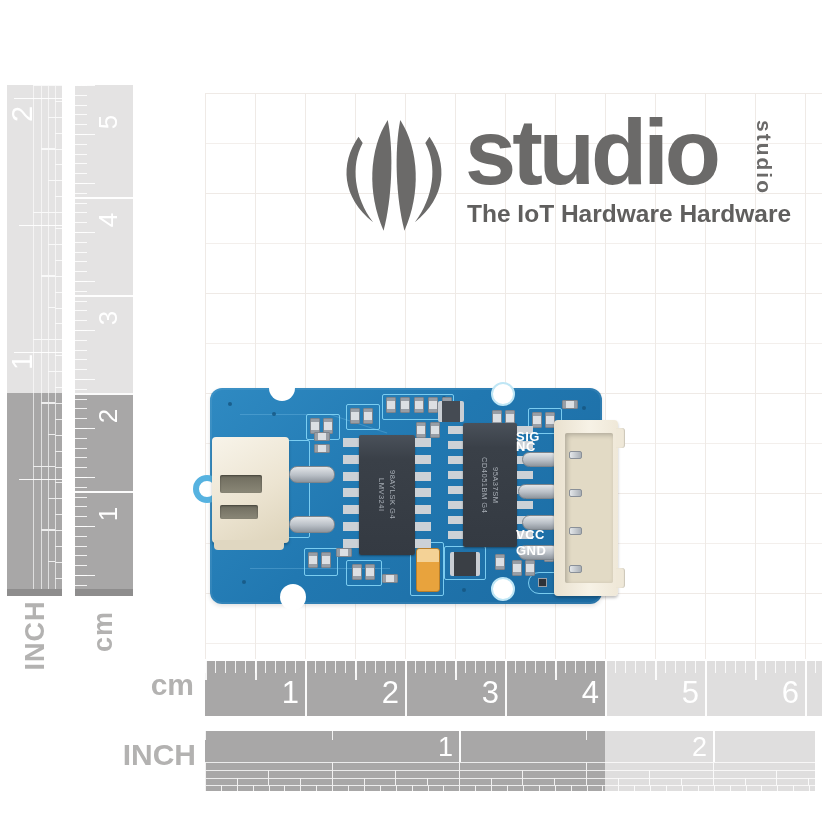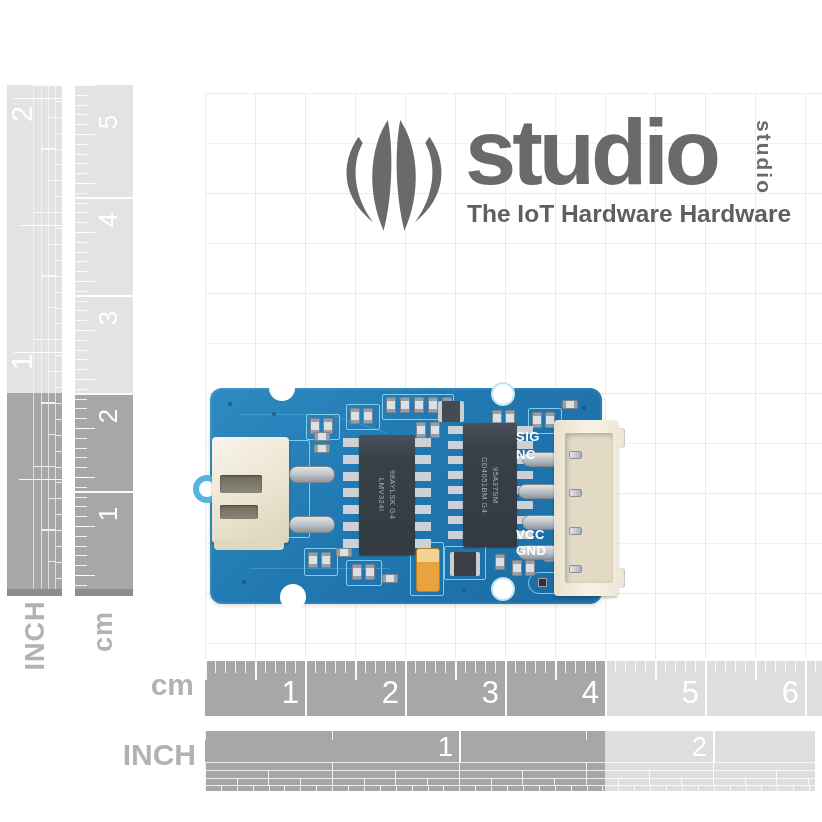--- a/index.html
+++ b/index.html
@@ -276,21 +276,21 @@
       <div class="grove-tab" style="right:-7px;bottom:8px"></div>
       <div class="grove-inner">
         <div class="grove-pin" style="left:4px;top:18px"></div>
         <div class="grove-pin" style="left:4px;top:56px"></div>
         <div class="grove-pin" style="left:4px;top:94px"></div>
         <div class="grove-pin" style="left:4px;top:132px"></div>
       </div>
     </div>
 
     <div class="silk-label" style="top:42px">SIG</div>
-    <div class="silk-label" style="top:60px">NC</div>
+    <div class="silk-label" style="top:52px">NC</div>
     <div class="silk-label" style="top:140px">VCC</div>
     <div class="silk-label" style="top:156px">GND</div>
   </div>
 
   <div class="hruler" id="hcm">
     <div class="hr-dark"></div>
     <div class="htick-min"></div>
     <div class="htick-half"></div>
     <div class="hline" style="left:100px"></div>
     <div class="hline" style="left:200px"></div>

